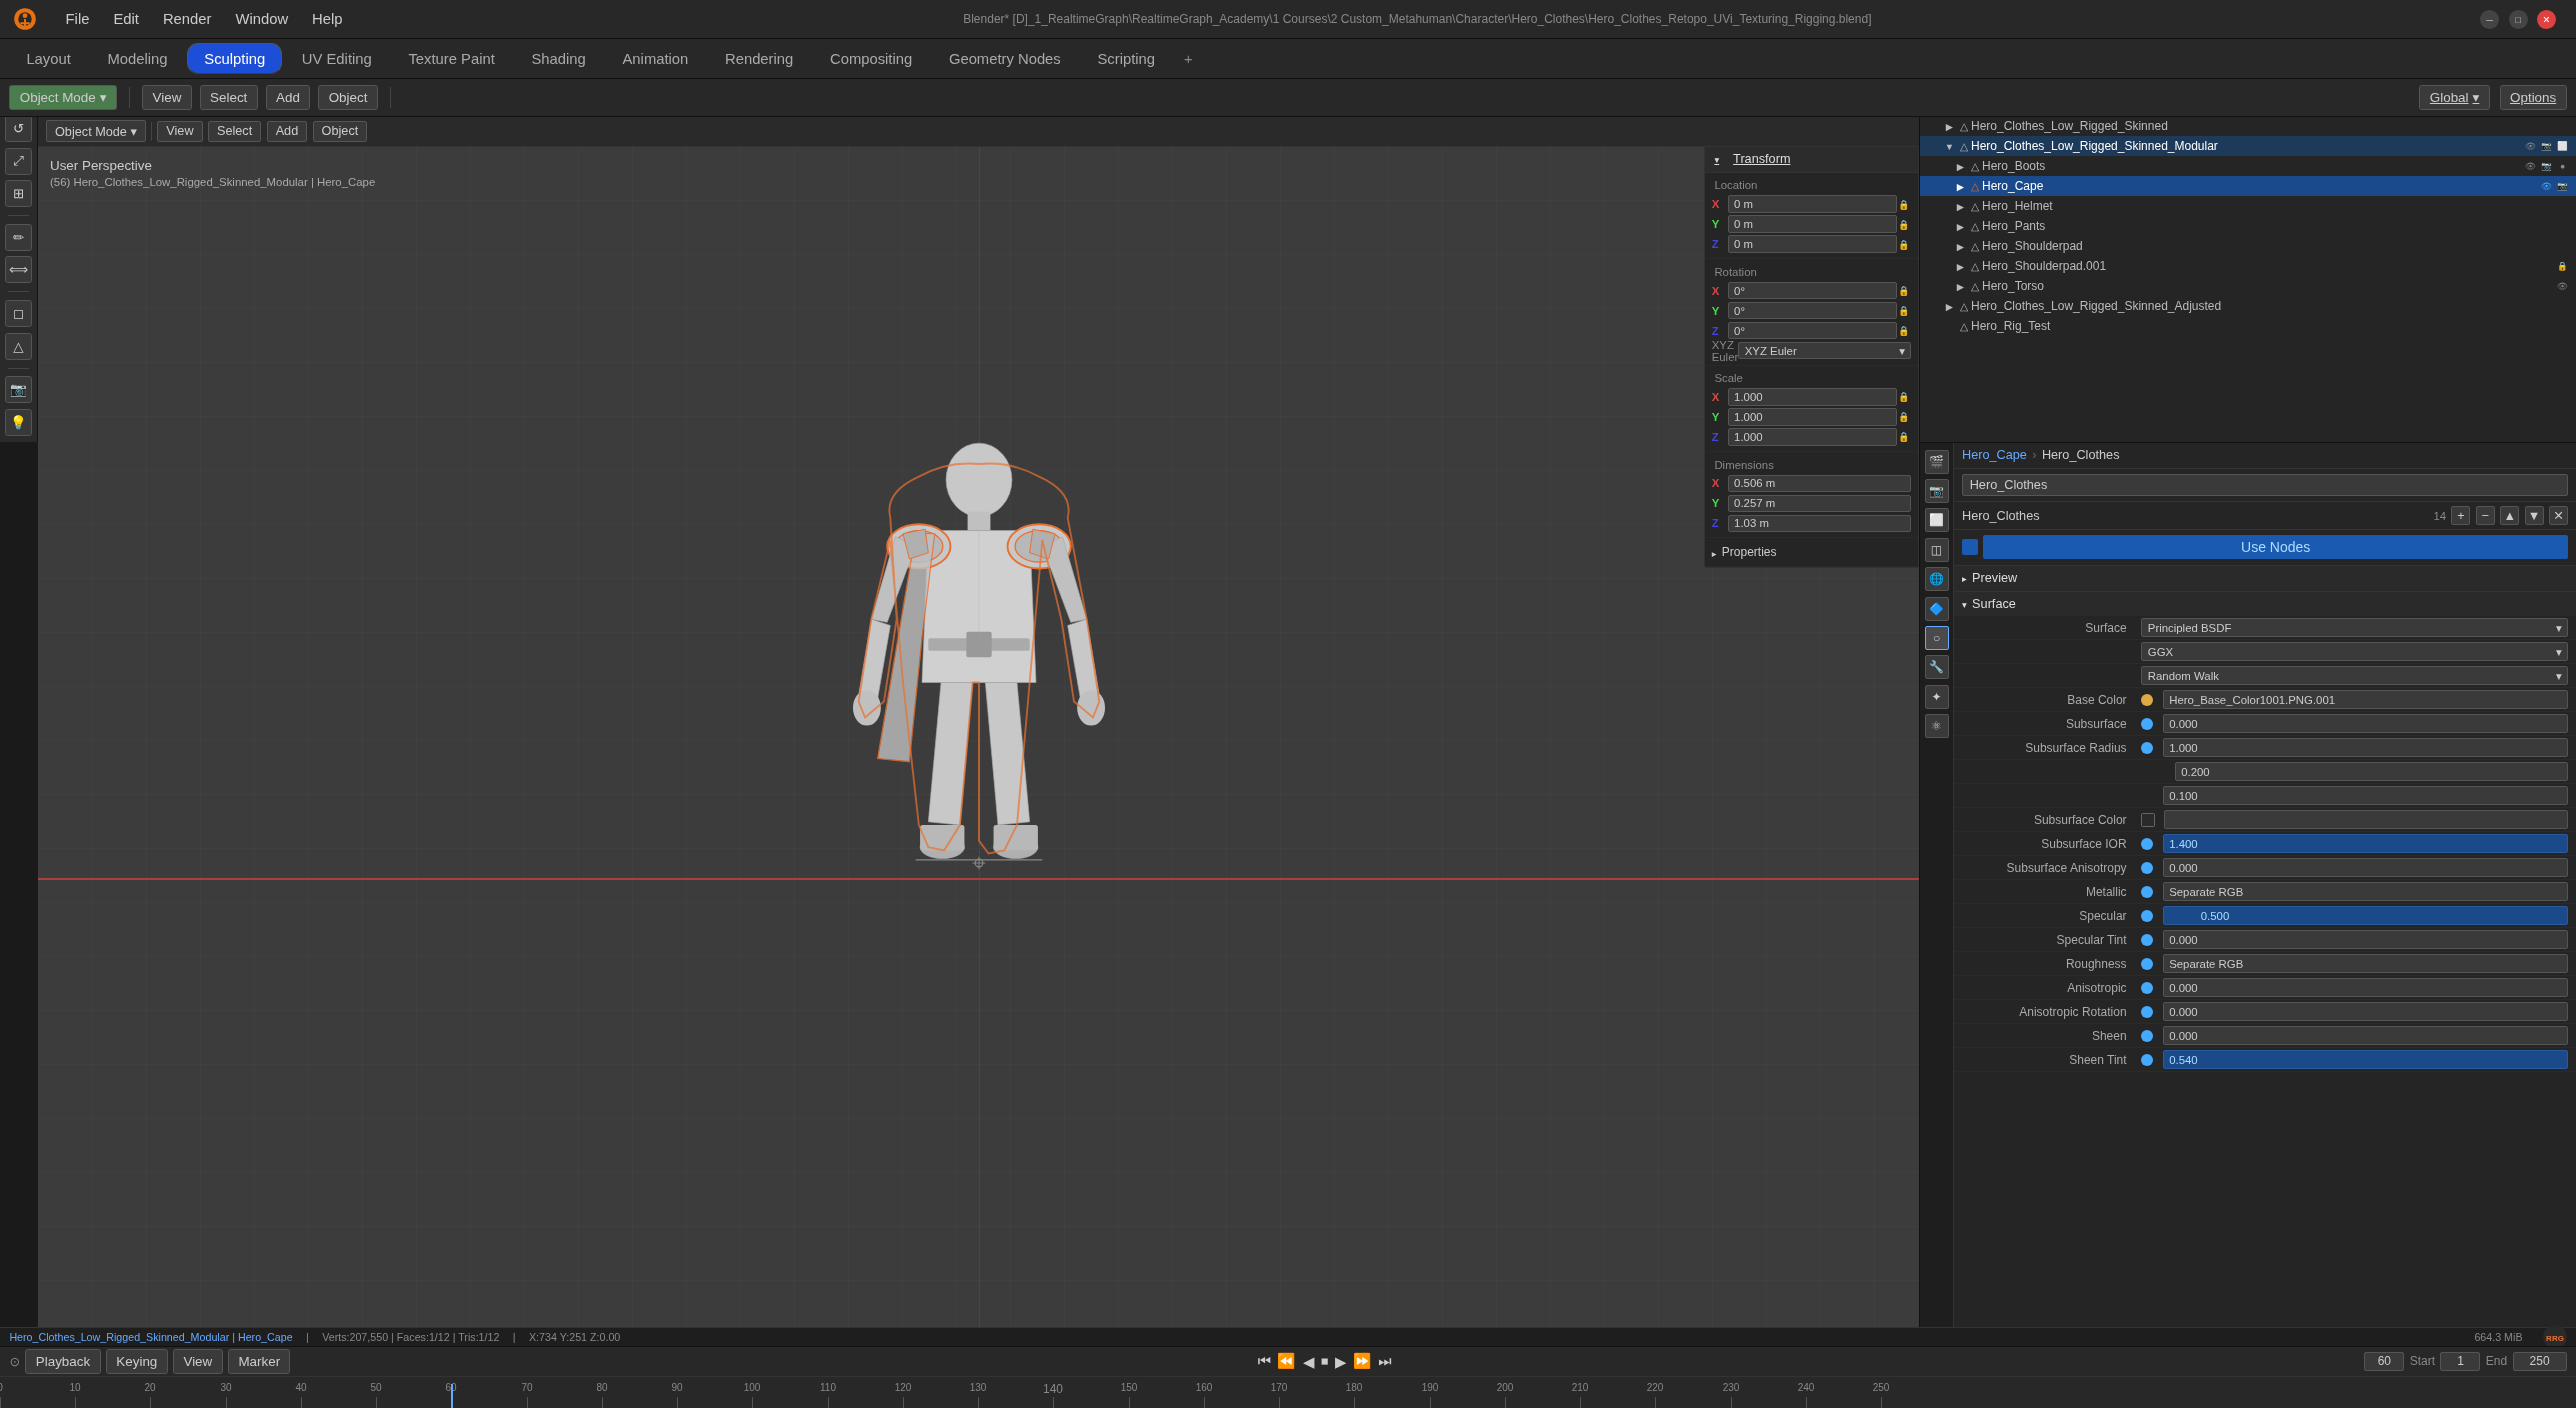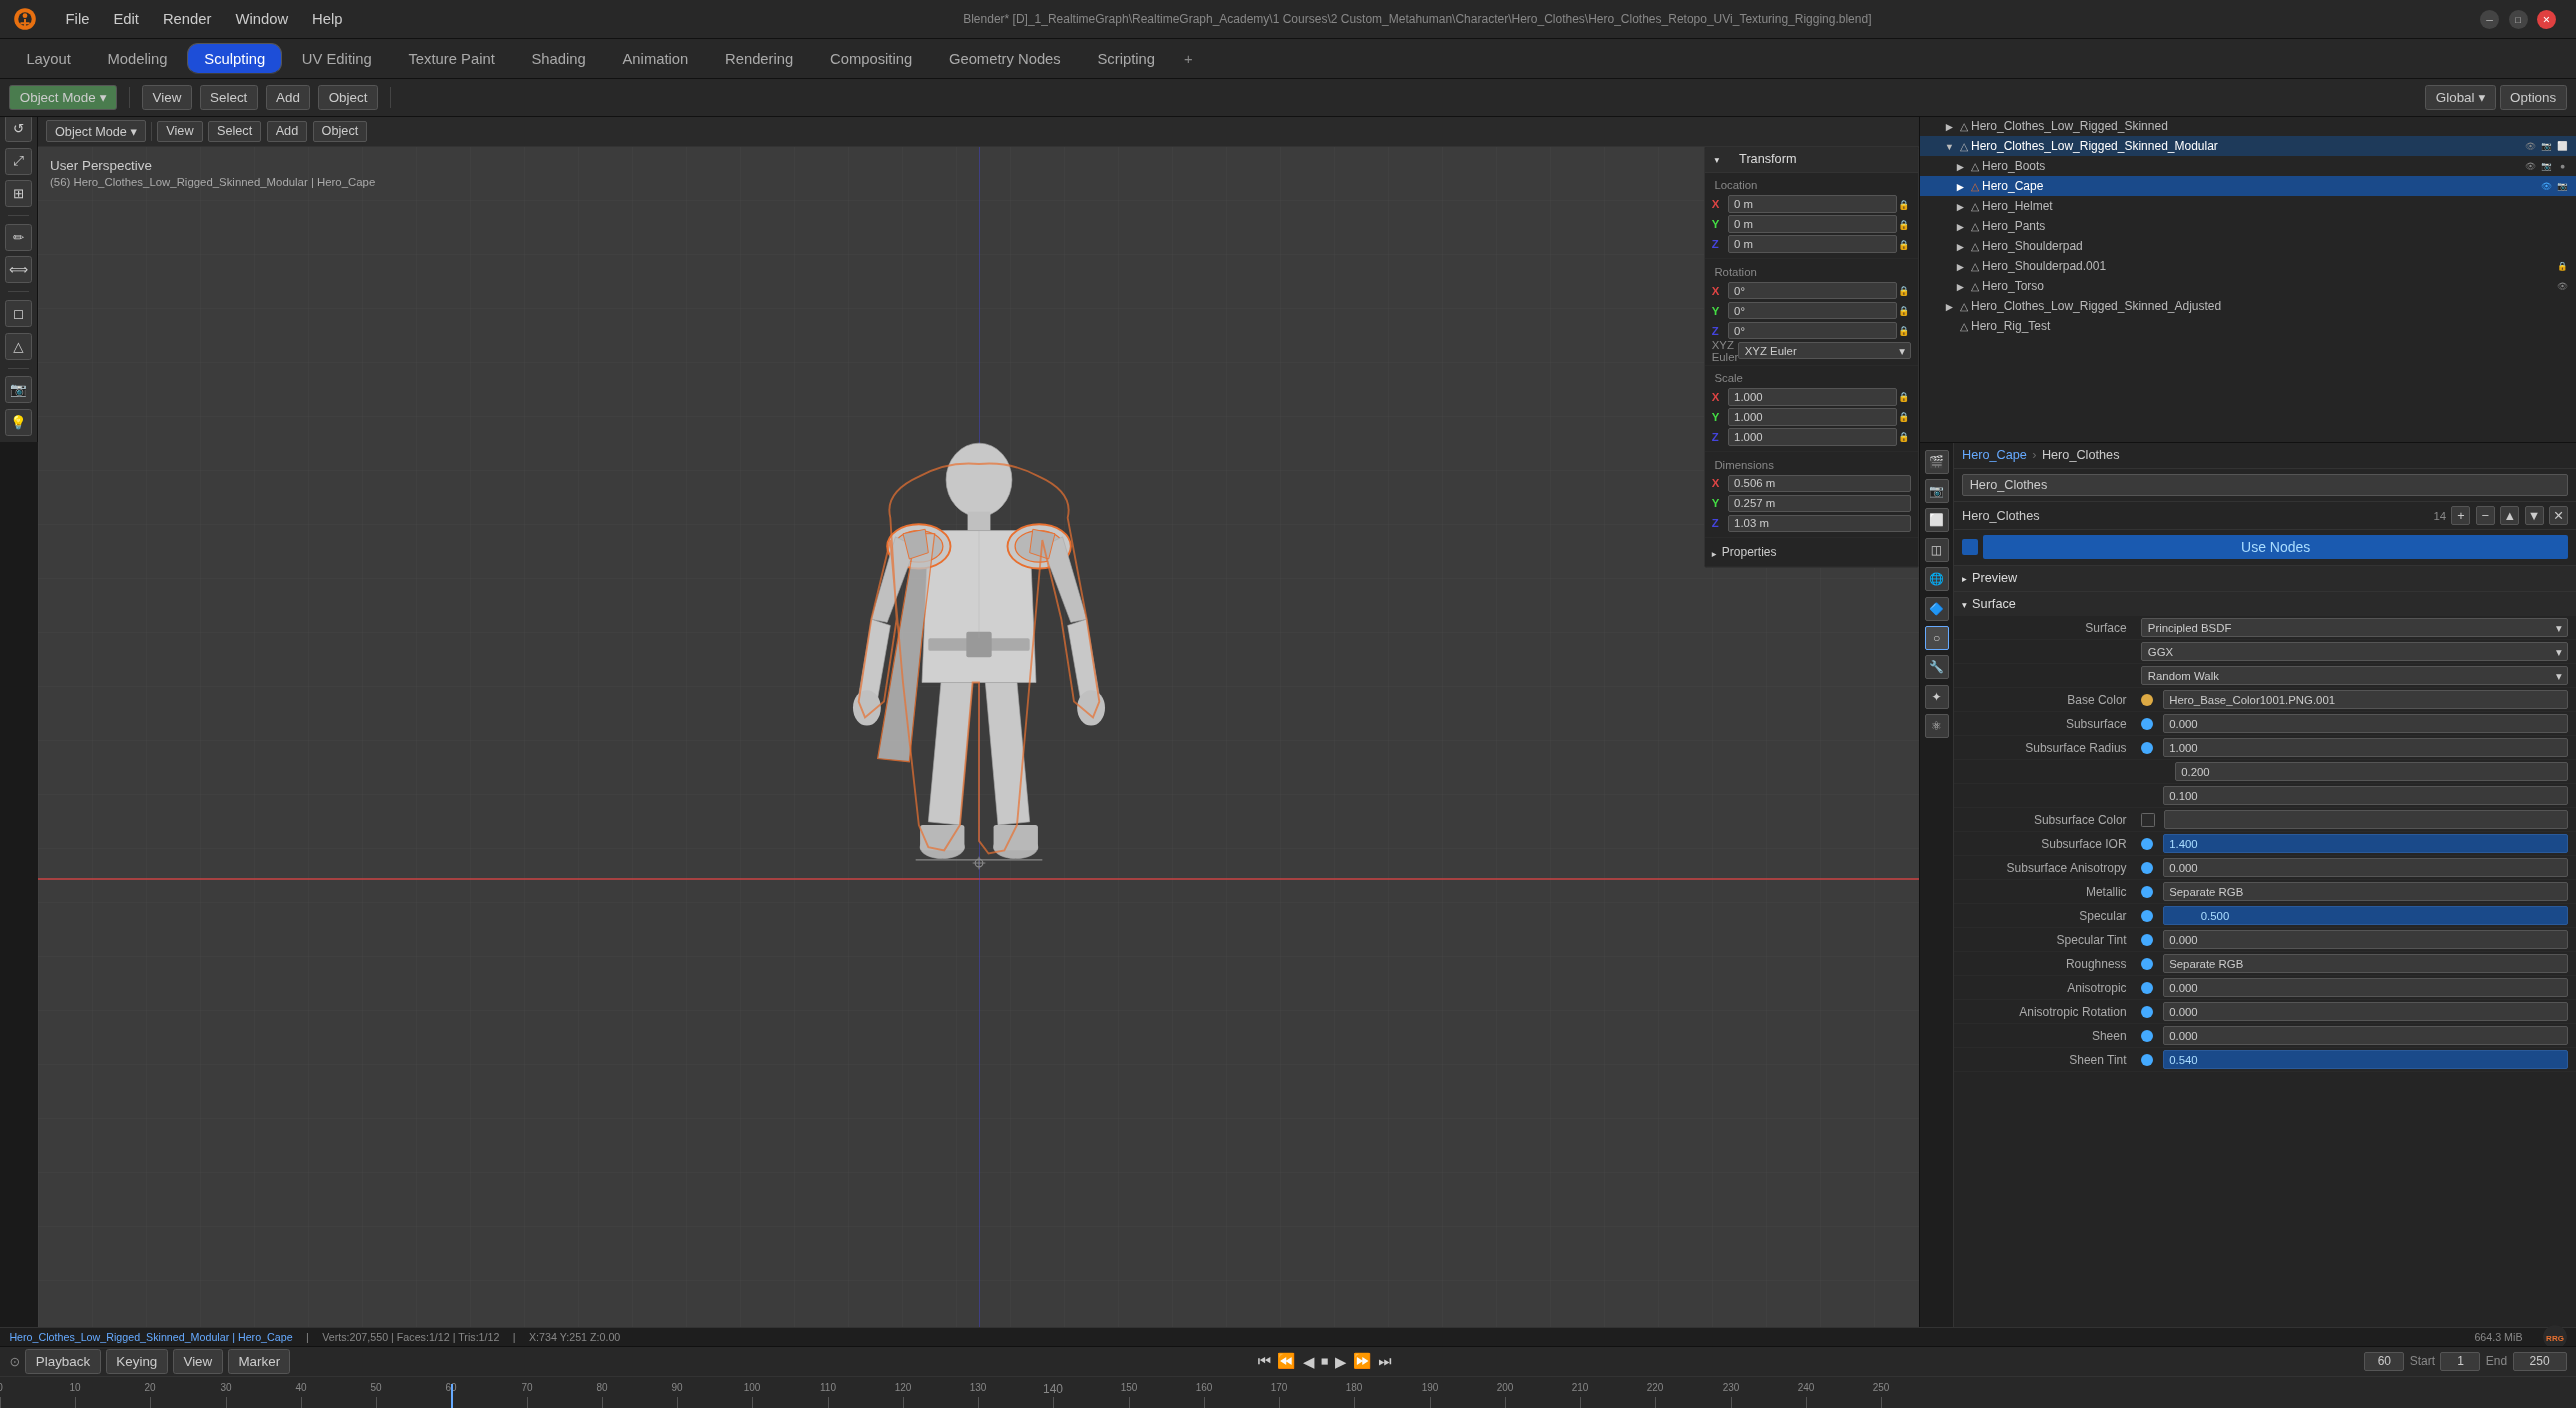--- a/index.html
+++ b/index.html
@@ -524,22 +524,23 @@
       overflow: hidden;
     }
     .tf-header {
       background: #2c2c2c;
       padding: 5.4px 9.4px;
       font-size: 12.7px;
       color: #ddd;
       cursor: pointer;
       display: flex;
       align-items: flex-start;
-      gap: 20px;
+      gap: 14px;
       border-bottom: 0.7px solid #333;
+      text-decoration: underline;
     }
     .tf-section {
       padding: 4px 0;
       border-bottom: 0.7px solid #2a2a2a;
     }
     .tf-section-label {
       padding: 2.7px 9.4px;
       font-size: 11.4px;
       color: #888;
     }
@@ -652,21 +653,21 @@
     <span>Object Mode</span>
     <span>▾</span>
   </div>
   <div class="toolbar-separator"></div>
   <div class="toolbar-btn">View</div>
   <div class="toolbar-btn">Select</div>
   <div class="toolbar-btn">Add</div>
   <div class="toolbar-btn">Object</div>
   <div class="toolbar-separator"></div>
   <div style="flex:1"></div>
-  <div style="display:flex; align-items:center; gap:4px;">
+  <div style="display:flex; align-items:center; gap:10px;text-decoration:underline;">
     <div class="toolbar-btn">
       <span>Global</span>
       <span>▾</span>
     </div>
     <div class="toolbar-btn">Options</div>
   </div>
 </div>
 
 <div id="viewport-header">
   <div class="vp-header-btn">Object Mode ▾</div>

